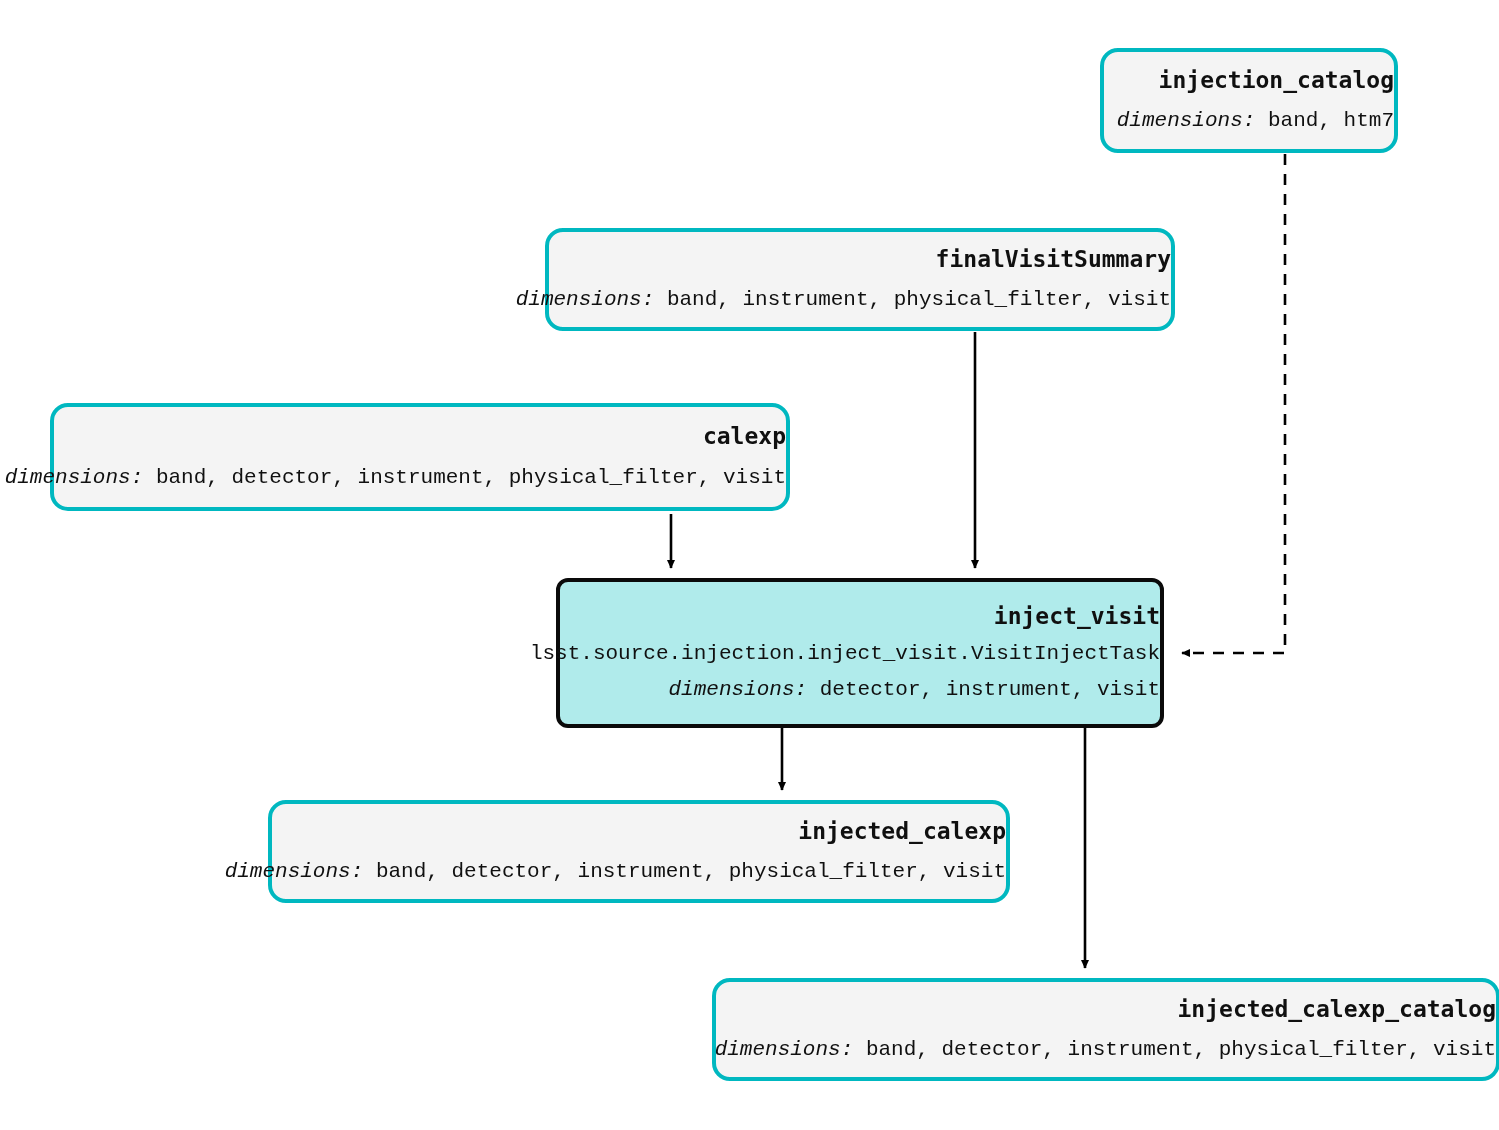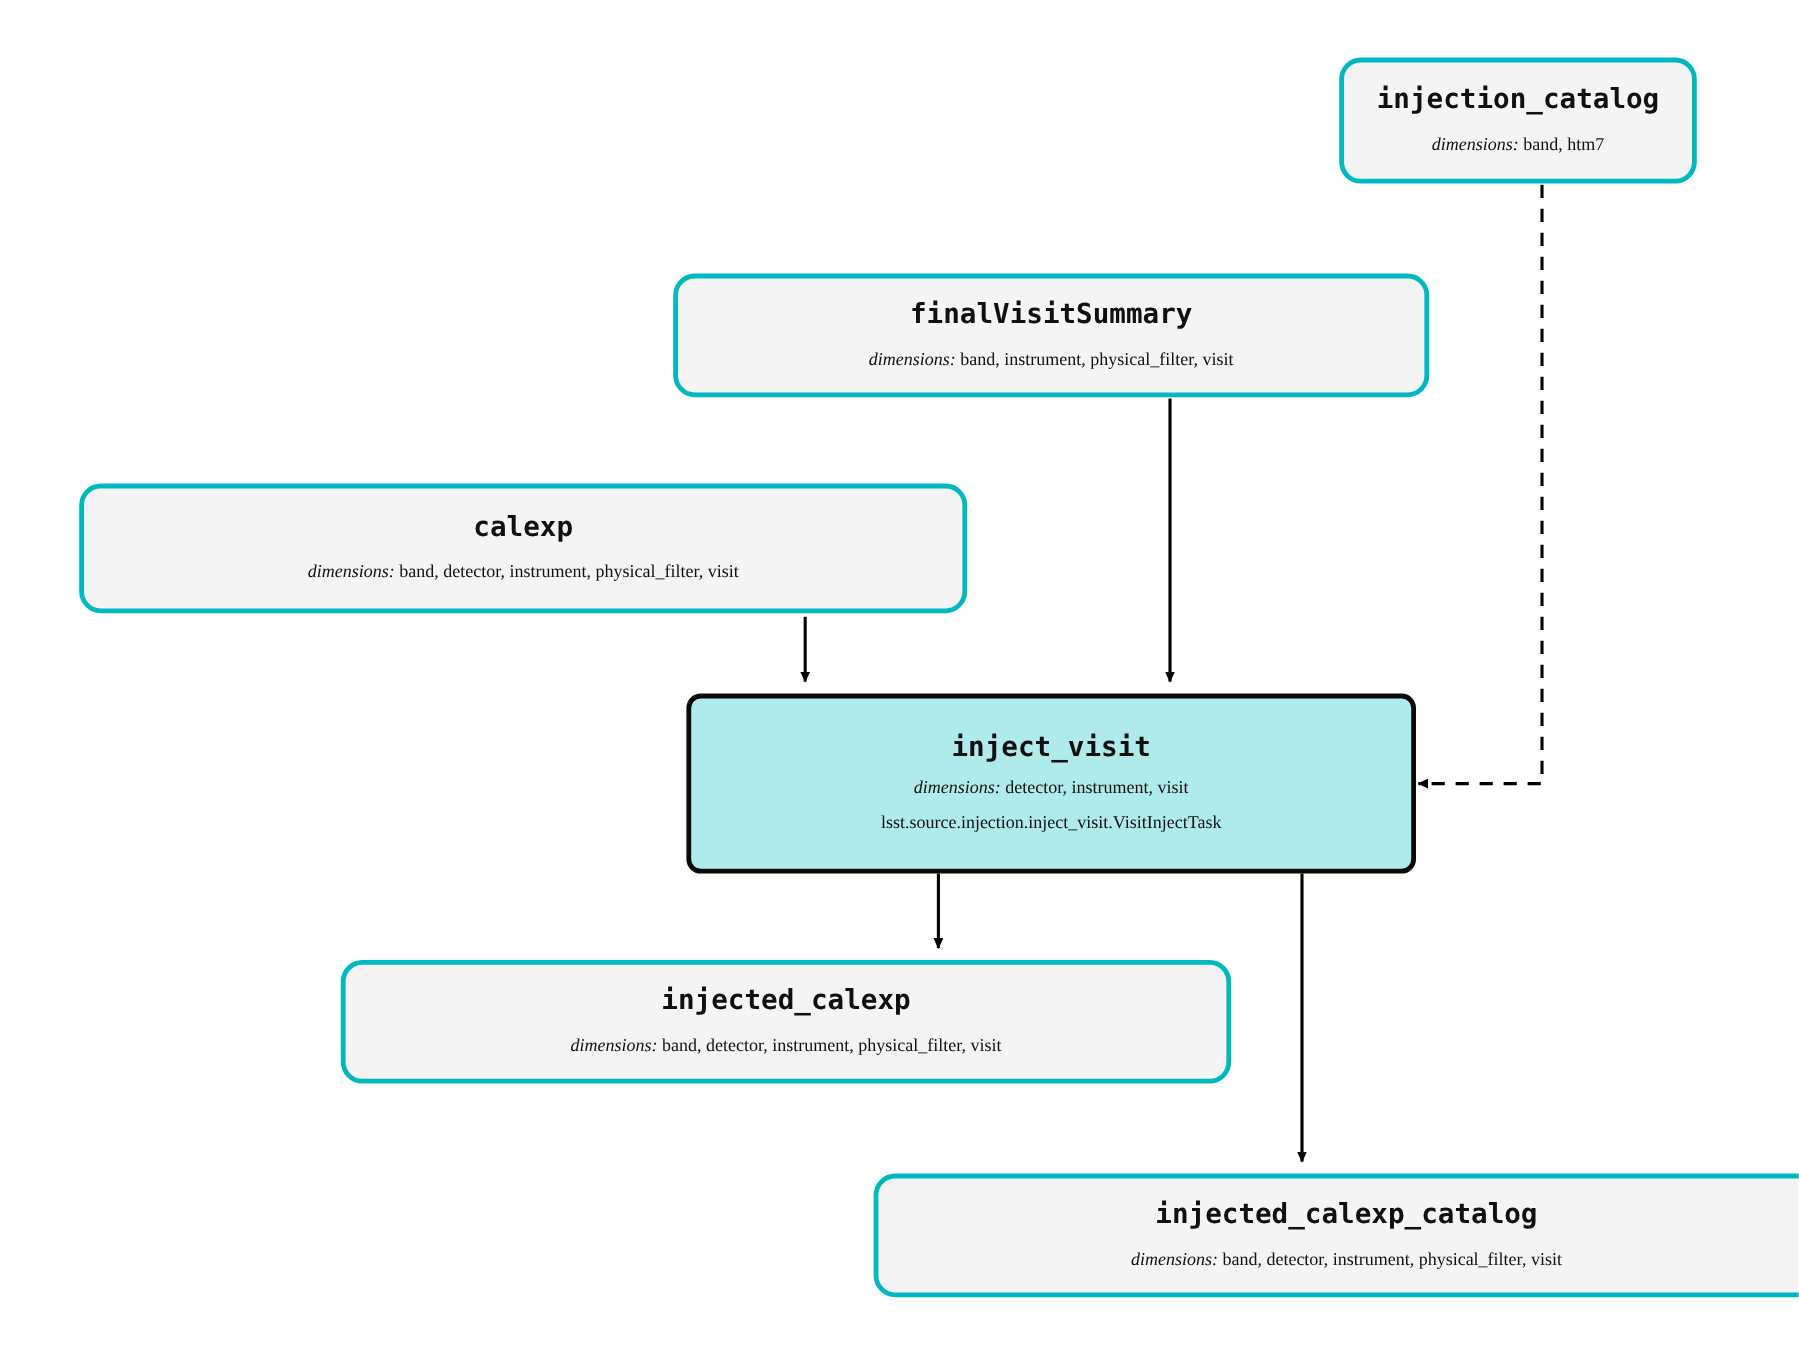--- a/index.html
+++ b/index.html
@@ -23,23 +23,22 @@
     top: 0;
     width: 1499px;
     height: 1130px;
     pointer-events: none;
   }
   .node {
     position: absolute;
     box-sizing: border-box;
     display: flex;
     flex-direction: column;
-    align-items: center;
+    align-items: flex-end;
     justify-content: center;
-    margin-left: 16px;
   }
   .node.dataset {
     background: #f4f4f4;
     border: 4px solid #00b8c0;
     border-radius: 18px;
   }
   .node.task {
     background: #b0ebeb;
     border: 4px solid #0a0a0a;
     border-radius: 12px;
@@ -47,22 +46,22 @@
   .node-title {
     font-family: "DejaVu Sans Mono", monospace;
     font-weight: bold;
     font-size: 23px;
     color: #101010;
     letter-spacing: 0px;
     white-space: nowrap;
     line-height: 1.1;
   }
   .node-sub {
-    font-family: Liberation Serif, serif;
-    font-size: 15px;
+    font-family: Liberation Mono, monospace;
+    font-size: 21px;
     color: #101010;
     white-space: nowrap;
     line-height: 1.15;
   }
   .node-sub .dimlabel {
     font-style: italic;
   }
   .node.dataset .node-title { margin-bottom: 16px; }
   .node.task .node-title { margin-bottom: 13px; }
   .node.task .node-sub { margin-bottom: 12px; }
@@ -111,22 +110,22 @@
     <div class="node-sub"><span class="dimlabel">dimensions:</span> <span>band, instrument, physical_filter, visit</span></div>
   </div>
 
   <div class="node dataset" style="left:50px; top:403px; width:740px; height:108px;">
     <div class="node-title">calexp</div>
     <div class="node-sub"><span class="dimlabel">dimensions:</span> <span>band, detector, instrument, physical_filter, visit</span></div>
   </div>
 
   <div class="node task" style="left:556px; top:578px; width:608px; height:150px;">
     <div class="node-title">inject_visit</div>
+    <div class="node-sub">lsst.source.injection.inject_visit.VisitInjectTask</div>
     <div class="node-sub"><span class="dimlabel">dimensions:</span> <span>detector, instrument, visit</span></div>
-    <div class="node-sub">lsst.source.injection.inject_visit.VisitInjectTask</div>
   </div>
 
   <div class="node dataset" style="left:268px; top:800px; width:742px; height:103px;border-radius:18px;">
     <div class="node-title">injected_calexp</div>
     <div class="node-sub"><span class="dimlabel">dimensions:</span> <span>band, detector, instrument, physical_filter, visit</span></div>
   </div>
 
   <div class="node dataset" style="left:712px; top:978px; width:788px; height:103px;">
     <div class="node-title">injected_calexp_catalog</div>
     <div class="node-sub"><span class="dimlabel">dimensions:</span> <span>band, detector, instrument, physical_filter, visit</span></div>

